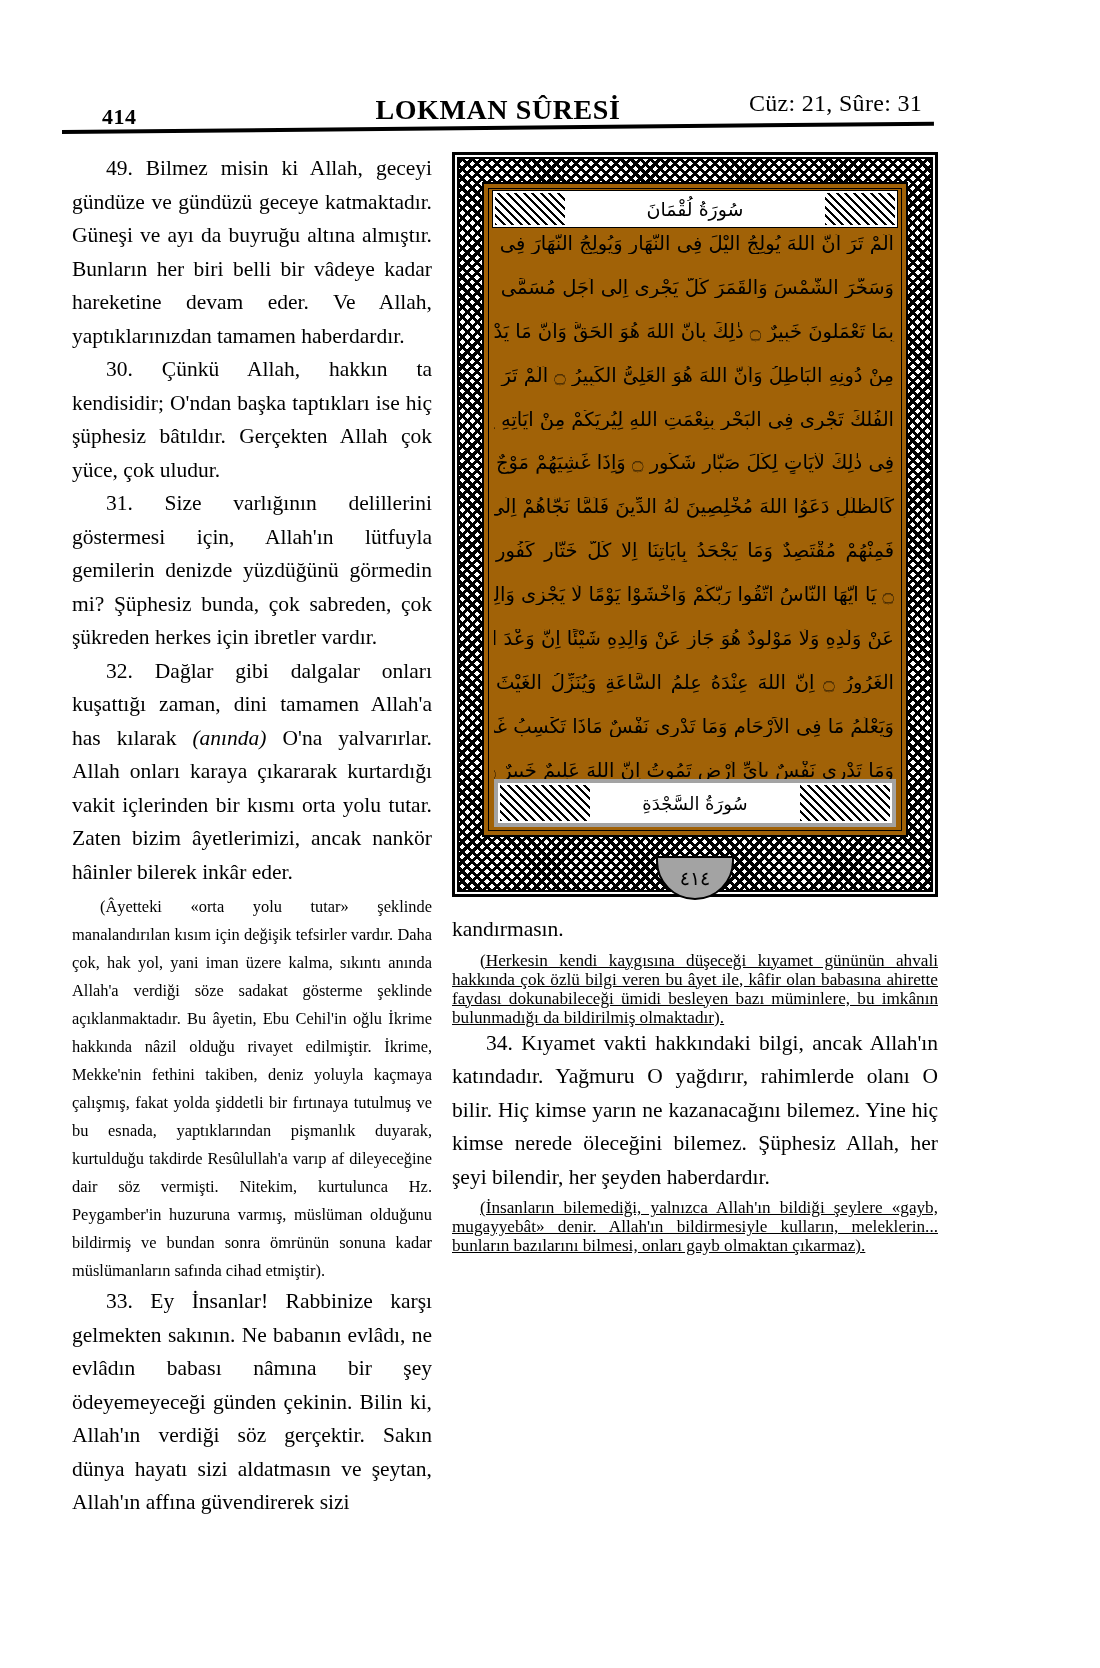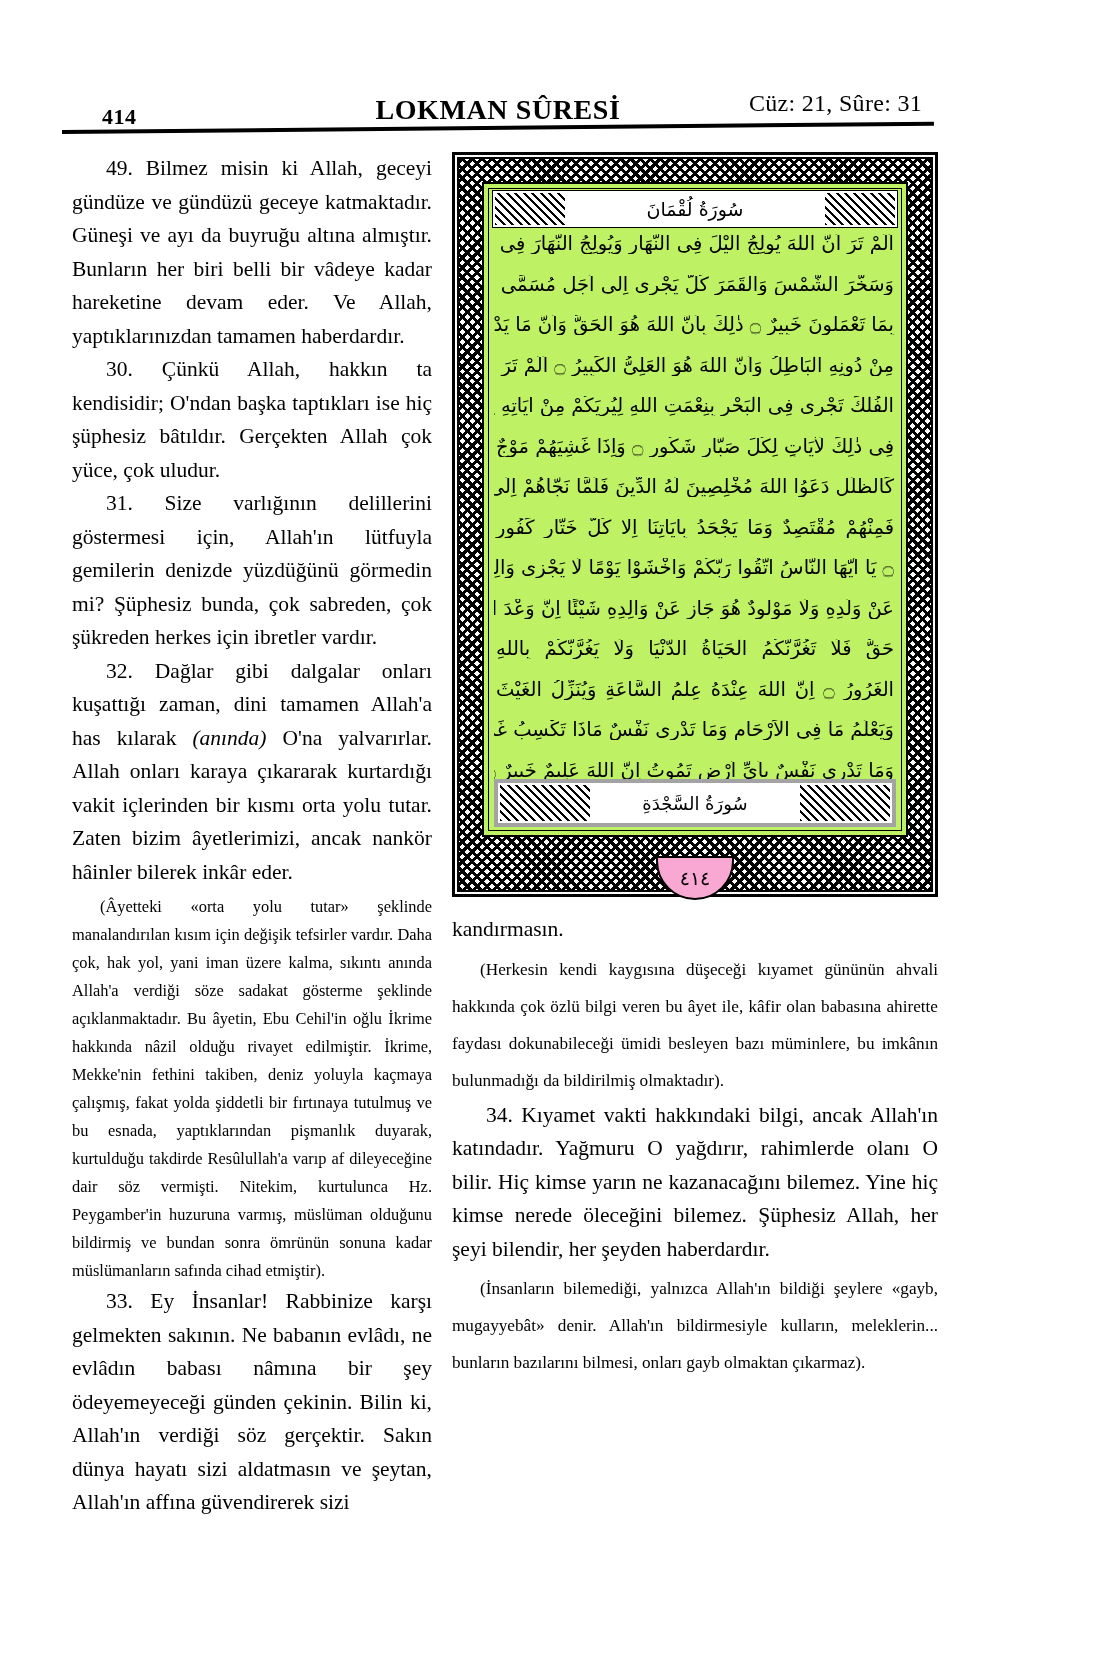--- a/index.html
+++ b/index.html
@@ -93,21 +93,22 @@
   p.note {
     margin: 4px 0 0 0;
     font-size: 16.4px;
     line-height: 28px;
     text-align: justify;
     text-justify: inter-word;
     text-indent: 28px;
   }
   p.note.wide {
     font-size: 17.2px;
-    line-height: 37px;
+    line-height: 19px;
+    text-decoration: underline;
   }
   .vnum { font-weight: 400; }
   .ital { font-style: italic; }
 
   
   .quran-frame {
     position: relative;
     width: 486px;
     height: 745px;
     margin: 0 0 16px 0;
@@ -123,21 +124,21 @@
     inset: 5px;
     border: 2px solid #000;
     background:
       repeating-linear-gradient(45deg,  #000 0 3px, #fff 3px 7px),
       repeating-linear-gradient(-45deg, #000 0 3px, #fff 3px 7px);
     background-blend-mode: multiply;
   }
   .qf-inner-white {
     position: absolute;
     left: 30px; right: 30px; top: 30px; bottom: 60px;
-    background: #bef264;
+    background: #a16207;
     border: 2px solid #000;
   }
   .qf-inner-white2 {
     position: absolute;
     inset: 4px;
     border: 1px solid #000;
   }
   .qf-surah-head {
     position: absolute;
     left: 8px; right: 8px; top: 6px;
@@ -218,21 +219,21 @@
     direction: rtl;
     white-space: nowrap;
   }
   .qf-page-badge {
     position: absolute;
     left: 50%;
     transform: translateX(-50%);
     bottom: -3px;
     width: 74px;
     height: 40px;
-    background: #f9a8d4;
+    background: #a3a3a3;
     border: 2px solid #000;
     border-radius: 0 0 40px 40px;
     display: flex;
     align-items: center;
     justify-content: center;
     font-family: Liberation Sans, sans-serif;
     font-size: 19px;
     z-index: 5;
     direction: rtl;
   }
@@ -299,21 +300,20 @@
           <div class="qf-line">اَلَمْ تَرَ اَنَّ اللّٰهَ يُولِجُ الَّيْلَ فِى النَّهَارِ وَيُولِجُ النَّهَارَ فِى الَّيْلِ</div>
           <div class="qf-line">وَسَخَّرَ الشَّمْسَ وَالْقَمَرَ كُلٌّ يَجْرِى اِلٰى اَجَلٍ مُسَمًّى وَاَنَّ اللّٰهَ</div>
           <div class="qf-line">بِمَا تَعْمَلُونَ خَبِيرٌ ۝ ذٰلِكَ بِاَنَّ اللّٰهَ هُوَ الْحَقُّ وَاَنَّ مَا يَدْعُونَ</div>
           <div class="qf-line">مِنْ دُونِهِ الْبَاطِلُ وَاَنَّ اللّٰهَ هُوَ الْعَلِىُّ الْكَبِيرُ ۝ اَلَمْ تَرَ اَنَّ</div>
           <div class="qf-line">الْفُلْكَ تَجْرِى فِى الْبَحْرِ بِنِعْمَتِ اللّٰهِ لِيُرِيَكُمْ مِنْ اٰيَاتِهِ اِنَّ</div>
           <div class="qf-line">فِى ذٰلِكَ لَاٰيَاتٍ لِكُلِّ صَبَّارٍ شَكُورٍ ۝ وَاِذَا غَشِيَهُمْ مَوْجٌ</div>
           <div class="qf-line">كَالظُّلَلِ دَعَوُا اللّٰهَ مُخْلِصِينَ لَهُ الدِّينَ فَلَمَّا نَجَّاهُمْ اِلَى الْبَرِّ</div>
           <div class="qf-line">فَمِنْهُمْ مُقْتَصِدٌ وَمَا يَجْحَدُ بِاٰيَاتِنَا اِلَّا كُلُّ خَتَّارٍ كَفُورٍ</div>
           <div class="qf-line">۝ يَا اَيُّهَا النَّاسُ اتَّقُوا رَبَّكُمْ وَاخْشَوْا يَوْمًا لَا يَجْزِى وَالِدٌ</div>
           <div class="qf-line">عَنْ وَلَدِهِ وَلَا مَوْلُودٌ هُوَ جَازٍ عَنْ وَالِدِهِ شَيْئًا اِنَّ وَعْدَ اللّٰهِ</div>
-          <div class="qf-line">حَقٌّ فَلَا تَغُرَّنَّكُمُ الْحَيَاةُ الدُّنْيَا وَلَا يَغُرَّنَّكُمْ بِاللّٰهِ</div>
           <div class="qf-line">الْغَرُورُ ۝ اِنَّ اللّٰهَ عِنْدَهُ عِلْمُ السَّاعَةِ وَيُنَزِّلُ الْغَيْثَ</div>
           <div class="qf-line">وَيَعْلَمُ مَا فِى الْاَرْحَامِ وَمَا تَدْرِى نَفْسٌ مَاذَا تَكْسِبُ غَدًا</div>
           <div class="qf-line">وَمَا تَدْرِى نَفْسٌ بِاَىِّ اَرْضٍ تَمُوتُ اِنَّ اللّٰهَ عَلِيمٌ خَبِيرٌ ۝</div>
         </div>
 
         <div class="qf-next-surah">
           <span class="ns-deco-l"></span>
           <span class="ns-deco-r"></span>
           <span class="ns-title">سُورَةُ السَّجْدَةِ</span>
         </div>

